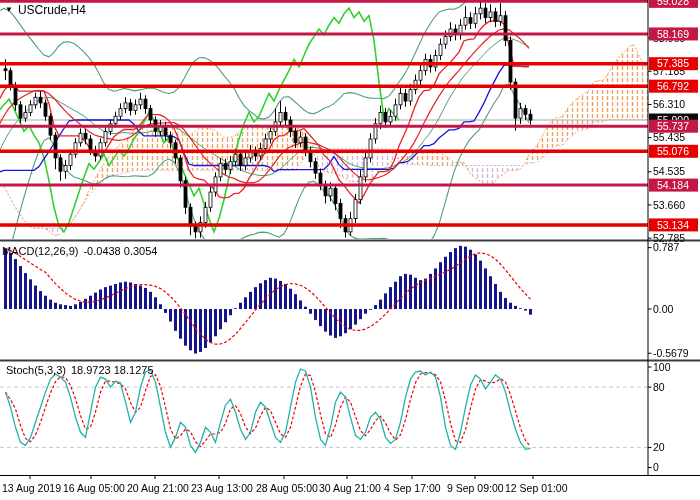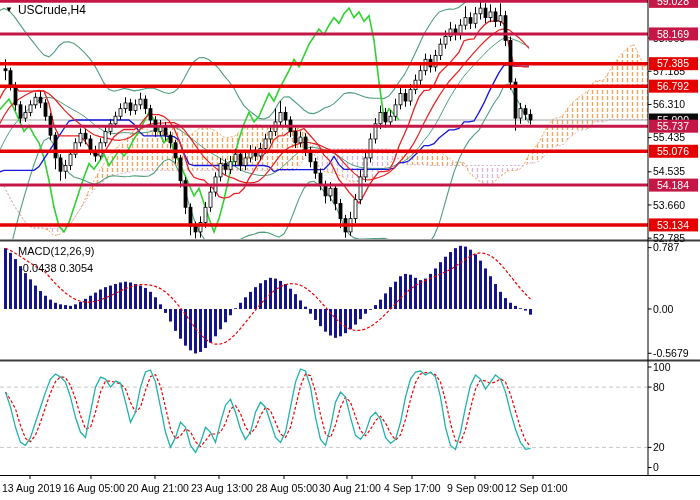--- a/index.html
+++ b/index.html
@@ -3,21 +3,21 @@
 <meta charset="utf-8">
 <style>
   html,body{margin:0;padding:0;background:#fff;}
   #win{position:relative;width:700px;height:500px;background:#fff;overflow:hidden;
        font-family:"Liberation Sans",sans-serif;}
   #chart-svg{position:absolute;left:0;top:0;}
   svg text{font-family:"Liberation Sans",sans-serif;}
   .olabel{position:absolute;font-size:11px;color:#000;display:flex;gap:5px;align-items:center;white-space:nowrap;}
   #symbol-label{top:3px;left:5px;font-size:12px;}
   #symbol-label .tri{font-size:8px;line-height:1;}
-  #macd-label{top:245px;left:18px;flex-direction:column;}
+  #macd-label{top:245px;left:2px;}
   #stoch-label{top:364px;left:6px;}
 </style>
 </head>
 <body>
 
 <div id="win">
   <svg id="chart-svg" width="700" height="500">
       <defs>
         <pattern id="hatchA" width="5" height="6" patternUnits="userSpaceOnUse">
           <path d="M2.5 0 V4" stroke="#f0a35c" stroke-width="1.4"></path>
@@ -476,13 +476,17 @@
   <div class="olabel" id="symbol-label">
     <span class="tri">▼</span>
     <span>USCrude,H4</span>
   </div>
 
   <div class="olabel" id="macd-label">
     <span>MACD(12,26,9)</span>
     <span>-0.0438 0.3054</span>
   </div>
 
+  <div class="olabel" id="stoch-label">
+    <span>Stoch(5,3,3)</span>
+    <span>18.9723 18.1275</span>
+  </div>
 </div>
 
 </body></html>

